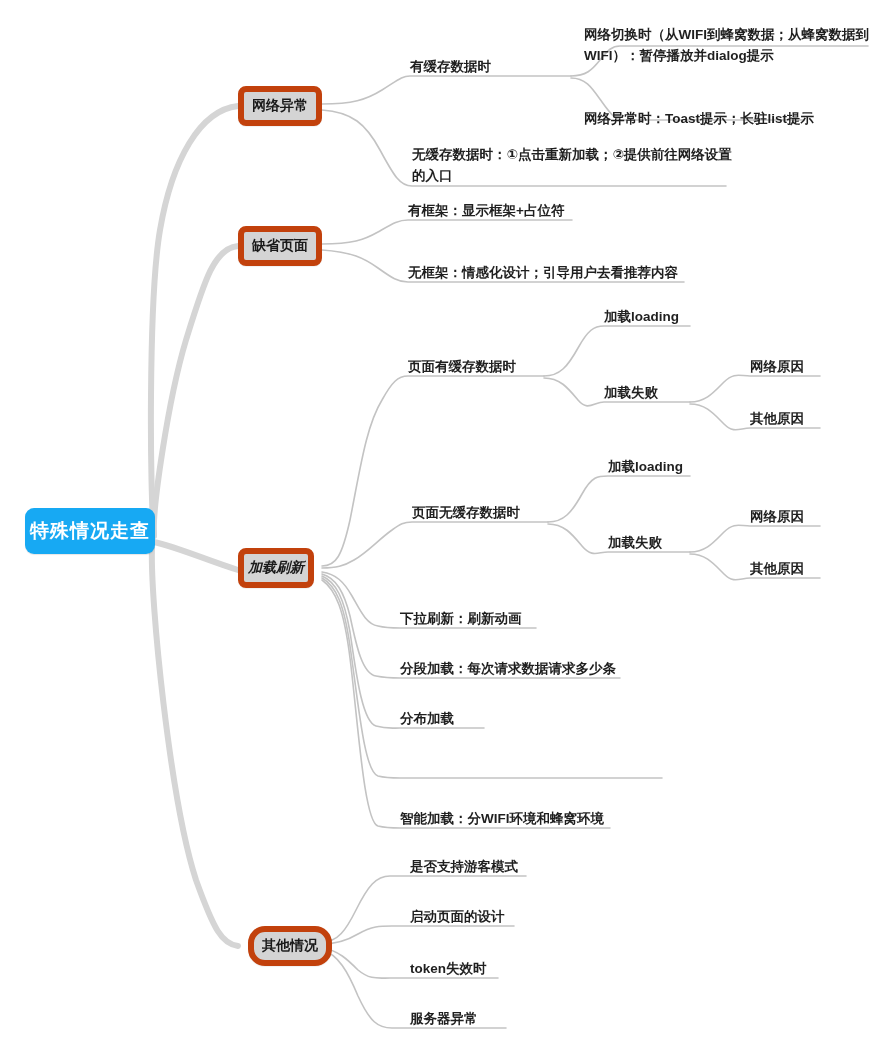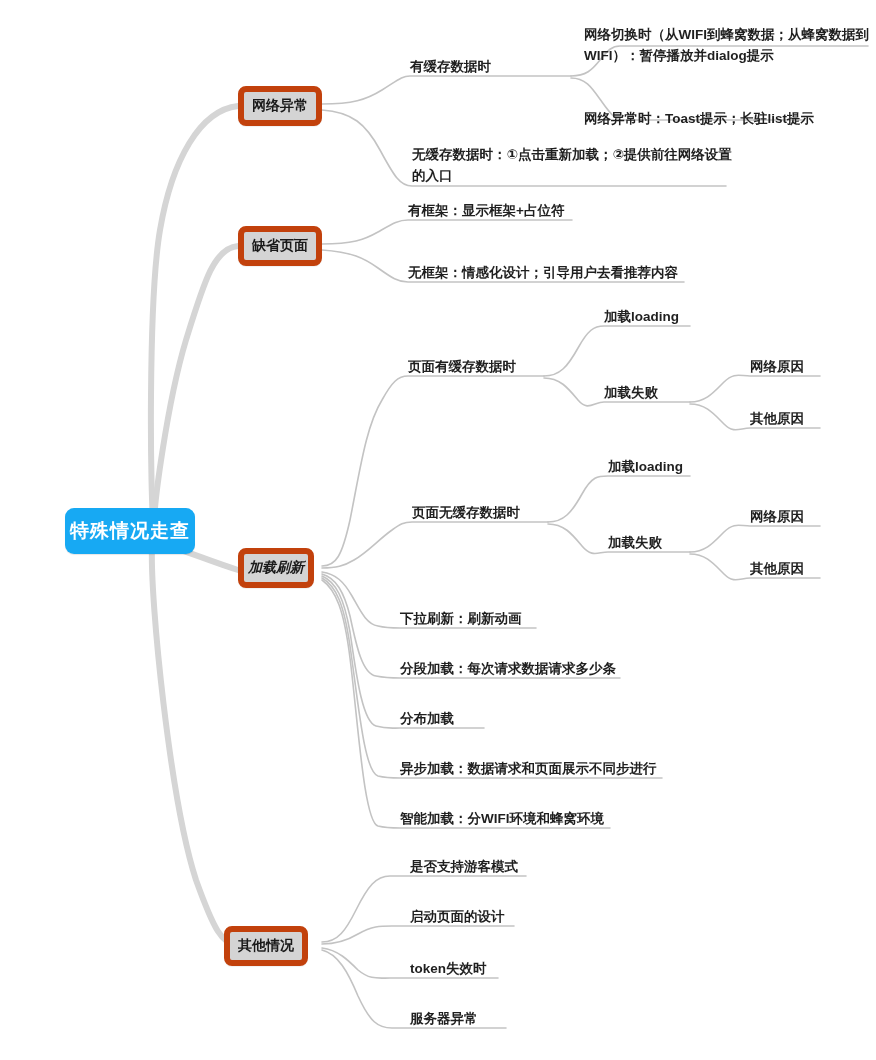--- a/index.html
+++ b/index.html
@@ -34,21 +34,20 @@
     background: #17a9f3;
     border-radius: 9px;
     color: #ffffff;
     font-size: 19px;
     font-weight: bold;
     letter-spacing: 1px;
     display: flex;
     align-items: center;
     justify-content: center;
     box-shadow: 0 1px 1px rgba(0,0,0,0.10);
-    margin-left: 40px;
   }
   
   .node.branch {
     background: #d4d4d4;
     border: 6px solid #c2410c;
     border-radius: 8px;
     color: #1a1a1a;
     font-size: 14px;
     font-weight: bold;
     display: flex;
@@ -132,21 +131,21 @@
   </div>
 
   <div class="node branch" style="left:238px; top:226px; width:84px; height:40px;">
     <span>缺省页面</span>
   </div>
 
   <div class="node branch" style="left:238px; top:548px; width:76px; height:40px;font-style:italic;">
     <span>加载刷新</span>
   </div>
 
-  <div class="node branch" style="left:224px; top:926px; width:84px; height:40px;">
+  <div class="node branch" style="left:248px; top:926px; width:84px; height:40px;border-radius:17px;">
     <span>其他情况</span>
   </div>
 
   <div class="node leaf" style="left:410px; top:56px; height:20px;">
     <span class="txt">有缓存数据时</span>
   </div>
 
   <div class="node leaf" style="left:584px; top:22px; height:44px; flex-direction:column; align-items:flex-start; justify-content:flex-end;">
     <span class="txt">网络切换时（从WIFI到蜂窝数据；从蜂窝数据到</span>
     <span class="txt">WIFI）：暂停播放并dialog提示</span>
@@ -214,23 +213,20 @@
   </div>
 
   <div class="node leaf" style="left:400px; top:658px; height:20px;">
     <span class="txt">分段加载：每次请求数据请求多少条</span>
   </div>
 
   <div class="node leaf" style="left:400px; top:708px; height:20px;">
     <span class="txt">分布加载</span>
   </div>
 
-  <div class="node leaf" style="left:400px; top:758px; height:20px;">
-    <span class="txt">异步加载：数据请求和页面展示不同步进行</span>
-  </div>
 
   <div class="node leaf" style="left:400px; top:808px; height:20px;">
     <span class="txt">智能加载：分WIFI环境和蜂窝环境</span>
   </div>
 
   <div class="node leaf" style="left:410px; top:856px; height:20px;">
     <span class="txt">是否支持游客模式</span>
   </div>
 
   <div class="node leaf" style="left:410px; top:906px; height:20px;">

